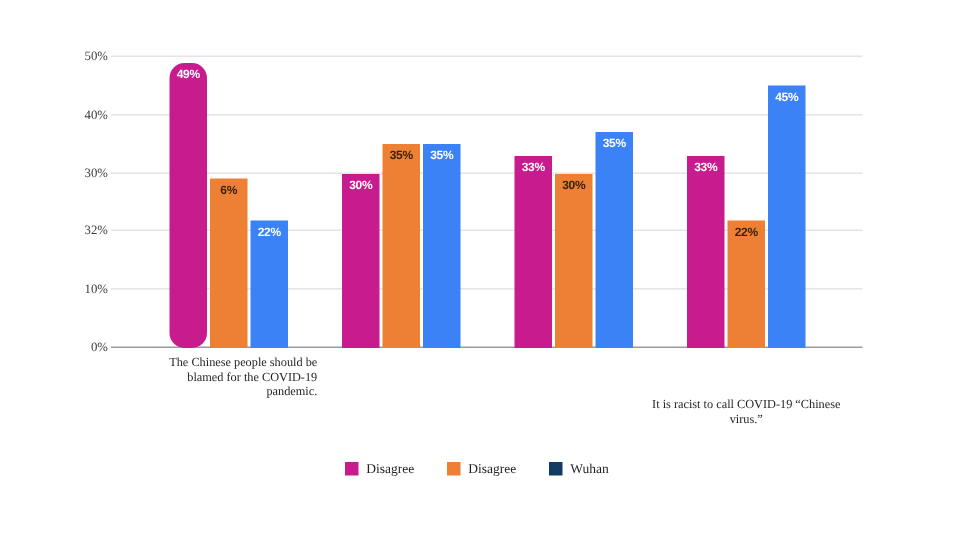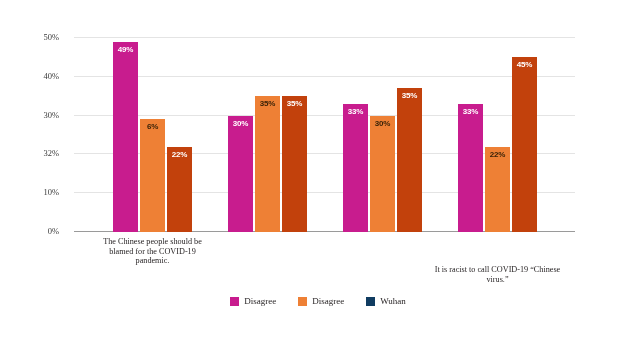--- a/index.html
+++ b/index.html
@@ -39,21 +39,21 @@
     background: #e4e4e4;
   }
   .gridline.baseline {
     background: #9a9a9a;
   }
 
   .ytick-label {
     position: absolute;
     right: 100%;
     transform: translateY(-50%);
-    margin-right: 15px;
+    margin-right: 2px;
     font-size: 8.5px;
     font-family: "Liberation Serif", serif;
     color: #3b3b3b;
     white-space: nowrap;
     text-align: right;
   }
 
   
   .bar-group {
     position: absolute;
@@ -61,21 +61,21 @@
     height: 100%;
   }
   .bar {
     position: absolute;
     bottom: 0;
     width: 25px;
     box-sizing: border-box;
   }
   .bar.s0 { left: 0px;  background: #c81c8e; }
   .bar.s1 { left: 27px; background: #ee8035; }
-  .bar.s2 { left: 54px; background: #c2410c; padding-left: 15px; }
+  .bar.s2 { left: 54px; background: #3b82f6; padding-left: 15px; }
 
   .bar-label {
     position: absolute;
     top: 3px;
     left: 0;
     width: 100%;
     text-align: center;
     font-family: "Liberation Sans", sans-serif;
     font-size: 8px;
     font-weight: bold;
@@ -111,20 +111,21 @@
     width: 636px;
     display: flex;
     justify-content: center;
     align-items: center;
     gap: 22px;
   }
   .legend-item {
     display: flex;
     align-items: center;
     gap: 5px;
+    margin-top: 11px;
   }
   .legend-swatch {
     width: 9px;
     height: 9px;
     display: block;
   }
   .legend-text {
     font-family: "Liberation Serif", serif;
     font-size: 9px;
     color: #231f20;
@@ -149,21 +150,21 @@
       <div class="gridline" style="bottom: 116.4px;">
         <span class="ytick-label">30%</span>
       </div>
       <div class="gridline" style="bottom: 155.2px;">
         <span class="ytick-label">40%</span>
       </div>
       <div class="gridline" style="bottom: 194px;">
         <span class="ytick-label">50%</span>
       </div>
       <div class="bar-group" style="left: 39px; width: 79px;">
-        <div class="bar s0" style="height: 190.12px;">
+        <div class="bar s0" style="height: 190.12px; border-radius: 10px;">
           <span class="bar-label">49%</span>
         </div>
         <div class="bar s1" style="height: 112.52px;">
           <span class="bar-label">6%</span>
         </div>
         <div class="bar s2" style="height: 85.36px;">
           <span class="bar-label">22%</span>
         </div>
       </div>
       <div class="bar-group" style="left: 154px; width: 79px;">
@@ -195,21 +196,21 @@
         <div class="bar s1" style="height: 85.36px;">
           <span class="bar-label">22%</span>
         </div>
         <div class="bar s2" style="height: 174.6px;">
           <span class="bar-label">45%</span>
         </div>
       </div>
     </div>
 
   <div id="category-labels">
-      <div class="cat-label" style="width: 118px; left: 19.5px;">The Chinese people should be blamed for the COVID-19 pandemic.</div>
+      <div class="cat-label" style="width: 118px; left: 19.5px; text-align: right;">The Chinese people should be blamed for the COVID-19 pandemic.</div>
       <div class="cat-label" style="width: 128px; left: 359.5px; margin-top: 28px;">It is racist to call COVID-19 “Chinese virus.”</div>
     </div>
 
   <div id="legend">
       <div class="legend-item">
         <span class="legend-swatch" style="background: rgb(200, 28, 142);"></span>
         <span class="legend-text">Disagree</span>
       </div>
       <div class="legend-item">
         <span class="legend-swatch" style="background: rgb(238, 128, 53);"></span>

